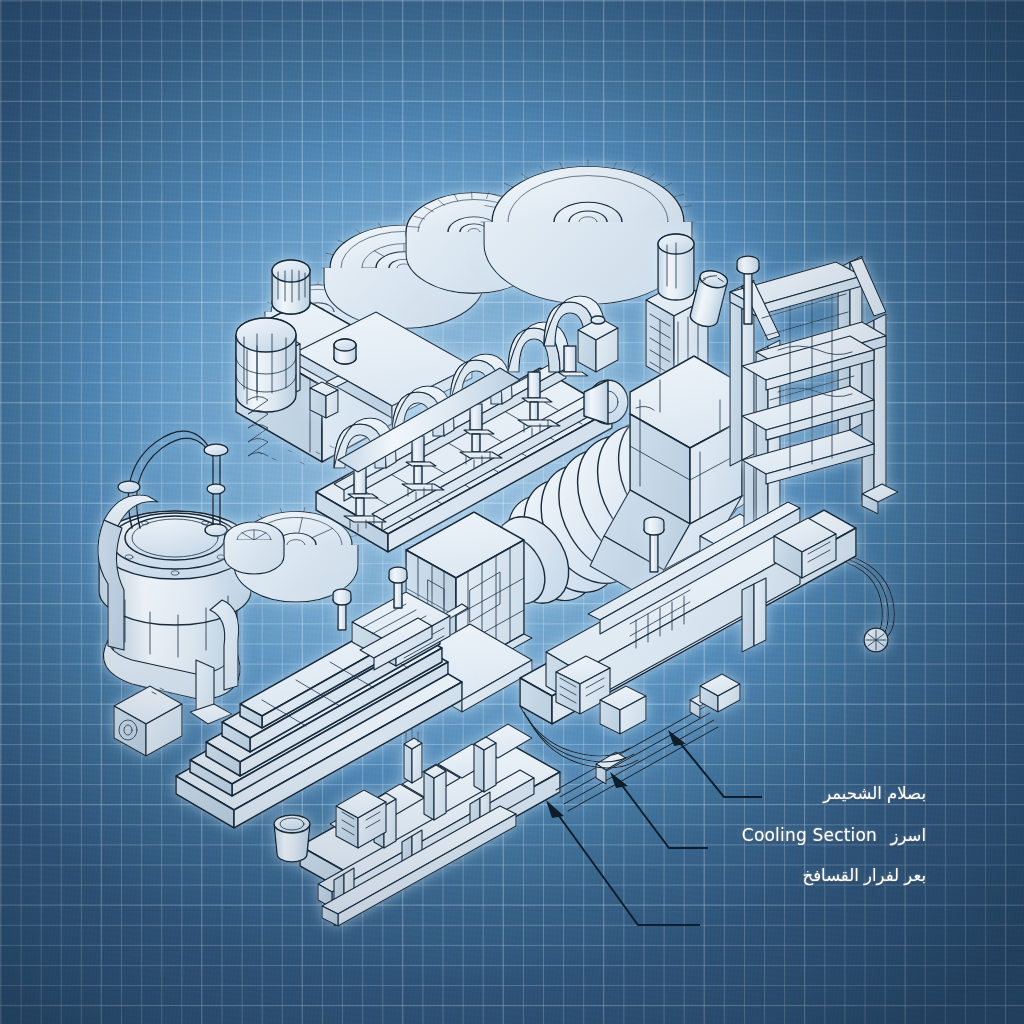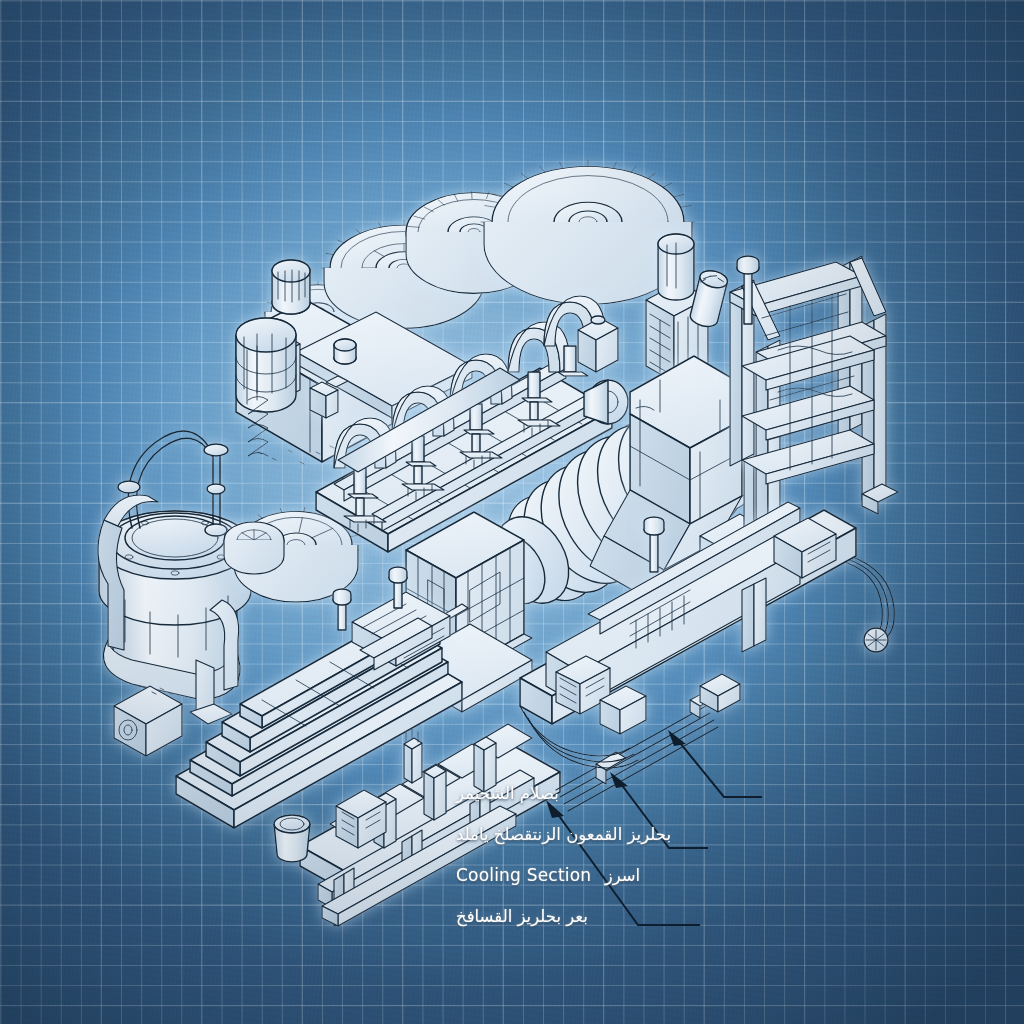--- a/index.html
+++ b/index.html
@@ -82,21 +82,21 @@
   #artwork svg { display: block; }
 
   .cg-glow { filter: url(#softGlow); }
 
   
   .callouts {
     position: absolute;
     right: 98px;
     top: 786px;
     width: 470px;
-    text-align: left;
+    text-align: right;
     direction: rtl;
     pointer-events: none;
   }
   .callout-row {
     color: #ffffff;
     font-size: 16.5px;
     line-height: 1;
     letter-spacing: 0.2px;
     white-space: nowrap;
     text-shadow:
@@ -895,24 +895,21 @@
     </svg>
   </div>
 
   <div class="paper-vignette"></div>
 
   <div class="callouts">
     <div class="callout-row">
       <span class="ar">بصلام الشحيمر</span>
     </div>
     <div class="callout-row">
-      <span class="ar">بحلريز القمعون الزنتقصلخ ياملد</span>
-    </div>
-    <div class="callout-row">
       <span class="ar">اسرز</span>
       <span class="en">Cooling Section</span>
     </div>
     <div class="callout-row">
-      <span class="ar">بعر بحلريز القسافخ</span>
+      <span class="ar">بعر لفرار القسافخ</span>
     </div>
   </div>
 
 </div>
 
 </body></html>

